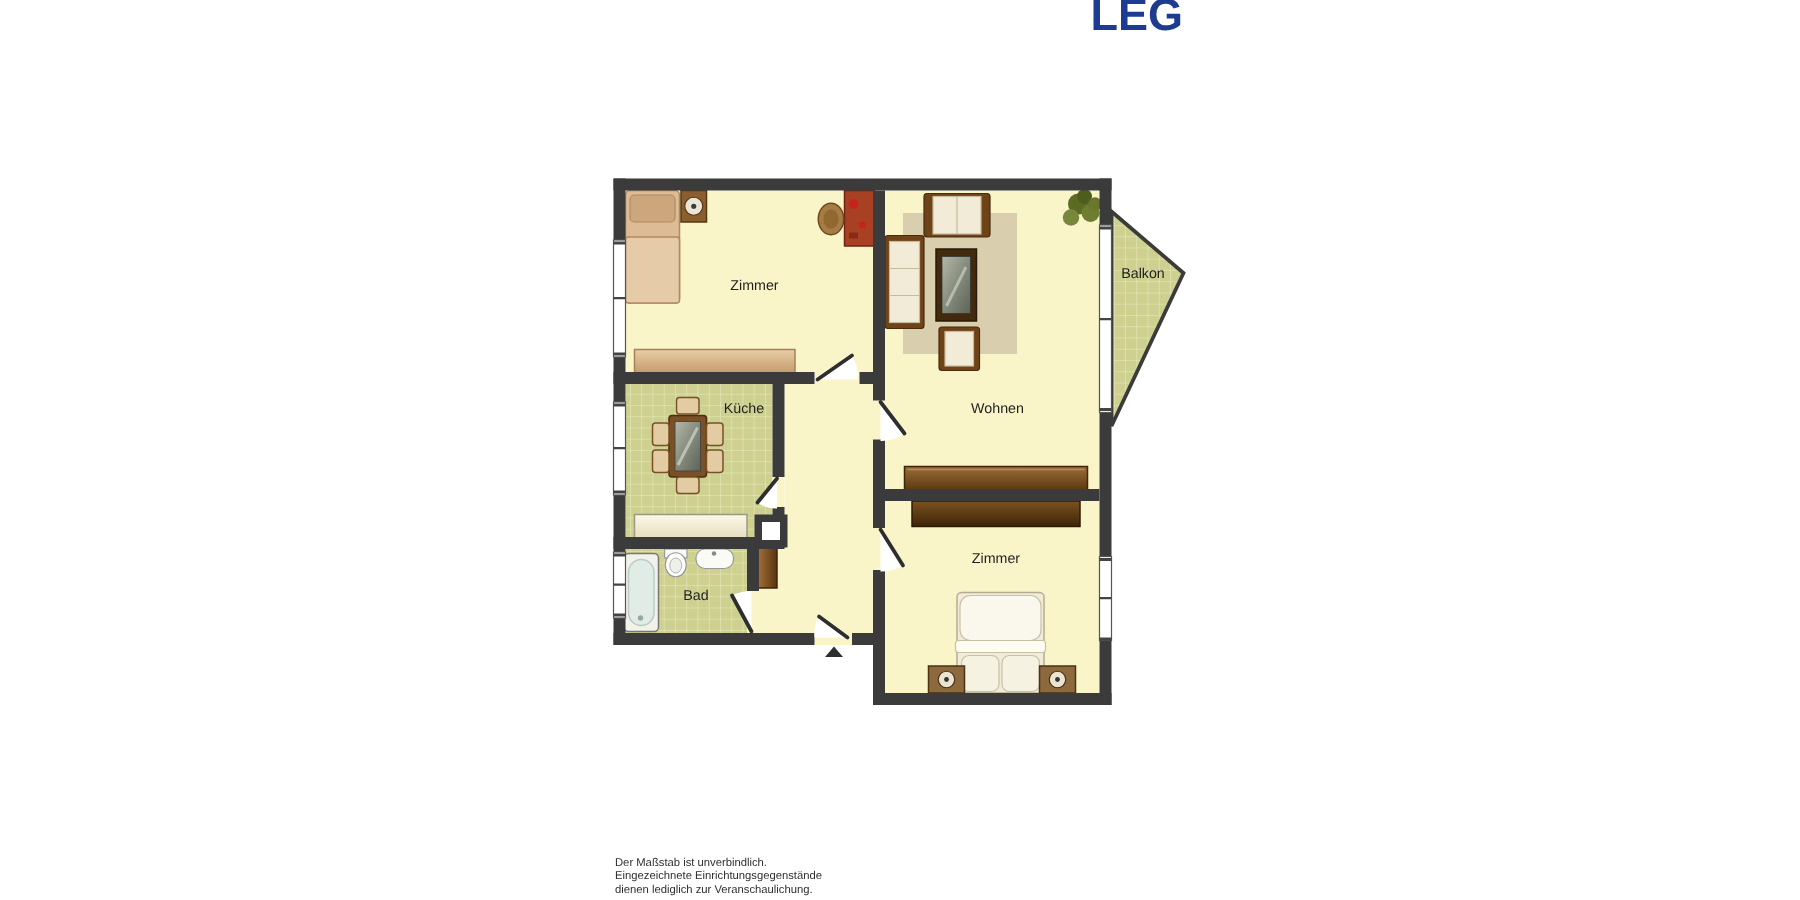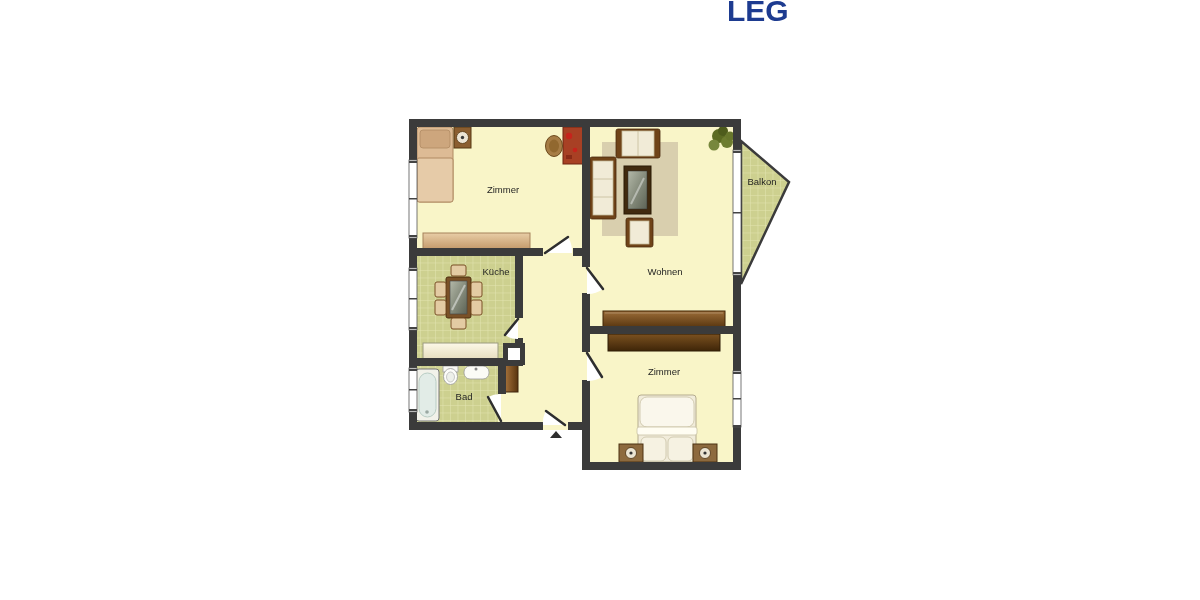--- a/index.html
+++ b/index.html
@@ -272,14 +272,19 @@
     <g>
       <text class="room-label" x="503" y="193" text-anchor="middle">Zimmer</text>
       <text class="room-label" x="496" y="275" text-anchor="middle">Küche</text>
       <text class="room-label" x="665" y="275" text-anchor="middle">Wohnen</text>
       <text class="room-label" x="664" y="375" text-anchor="middle">Zimmer</text>
       <text class="room-label" x="464" y="400" text-anchor="middle">Bad</text>
       <text class="room-label" x="762" y="185" text-anchor="middle">Balkon</text>
     </g>
   </svg>
 
+  <div class="disclaimer">
+    <div>Der Maßstab ist unverbindlich.</div>
+    <div>Eingezeichnete Einrichtungsgegenstände</div>
+    <div>dienen lediglich zur Veranschaulichung.</div>
+  </div>
 
 </div>
 
 </body></html>

